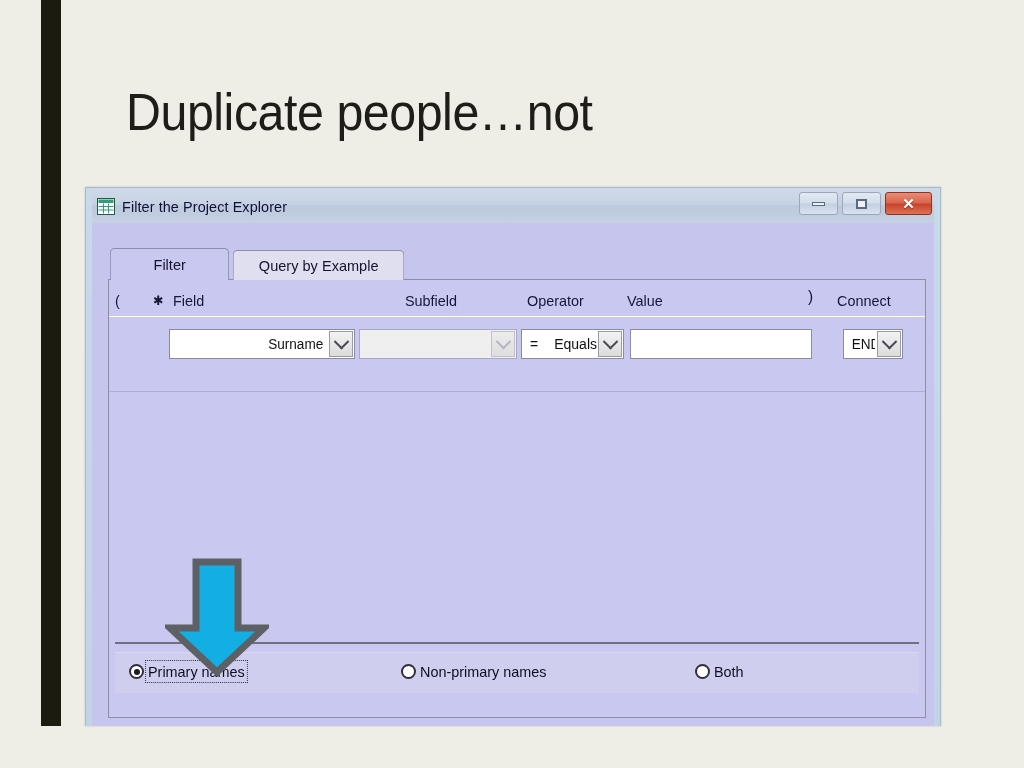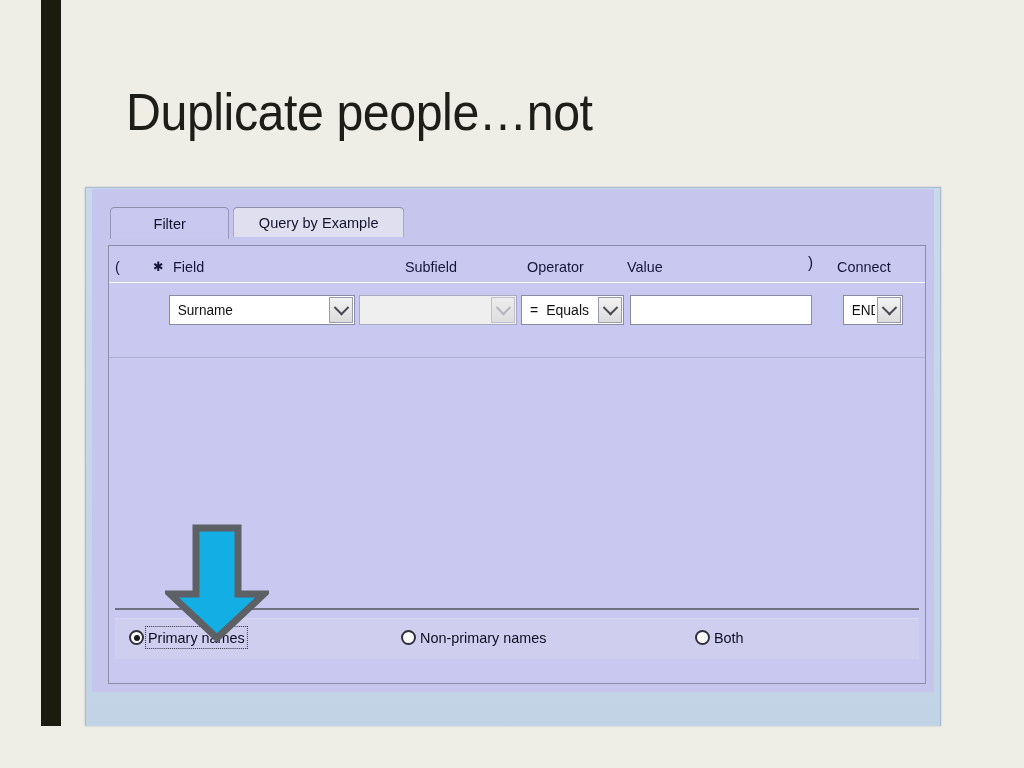--- a/index.html
+++ b/index.html
@@ -134,22 +134,23 @@
     height: 503px;
     background: #c6c5ee;
     box-sizing: border-box;
     padding: 0;
   }
 
   
   .tabstrip {
     position: absolute;
     left: 16px;
-    top: 18px;
-    display: flex;
+    top: 25px;
+    display: flex;
+    align-items: flex-end;
     z-index: 3;
   }
   .tab {
     height: 30px;
     padding: 0 26px;
     display: flex;
     align-items: center;
     justify-content: center;
     font-size: 15px;
     color: #141430;
@@ -211,20 +212,21 @@
   .h-close  { left: 699px; font-size: 16px; top: 8px !important; }
   .h-conn   { left: 728px; }
 
   
   .crit-grid {
     position: relative;
     height: 74px;
     border-top: 1px solid #ffffff;
     border-bottom: 1px solid #aeaed0;
     background: #c9c8f0;
+    text-align: right;
   }
   .fld {
     position: absolute;
     top: 12px;
     height: 30px;
     box-sizing: border-box;
     display: flex;
     align-items: center;
     background: #ffffff;
     border: 1px solid #8a8aa5;
@@ -378,20 +380,45 @@
 </head>
 <body>
 
 <div class="slide-bg"></div>
 <div class="left-bar"></div>
 
 <div class="slide-title">Duplicate people…not</div>
 
 <div class="dialog">
 
+  <div class="titlebar">
+    <span class="tb-icon">
+      <svg width="18" height="17" viewBox="0 0 18 17">
+        <rect x="0.5" y="0.5" width="17" height="16" fill="#ffffff" stroke="#1f5c45"></rect>
+        <rect x="1.5" y="1.5" width="15" height="3.5" fill="#2f9e77"></rect>
+        <line x1="1.5" y1="8.5" x2="16.5" y2="8.5" stroke="#2f9e77"></line>
+        <line x1="1.5" y1="12.0" x2="16.5" y2="12.0" stroke="#2f9e77"></line>
+        <line x1="6.5" y1="5.5" x2="6.5" y2="15.5" stroke="#2f9e77"></line>
+        <line x1="11.5" y1="5.5" x2="11.5" y2="15.5" stroke="#2f9e77"></line>
+      </svg>
+    </span>
+    <span class="titlebar-title">Filter the Project Explorer</span>
+
+    <div class="win-buttons">
+      <div class="win-btn">
+        <i class="glyph-min"></i>
+      </div>
+      <div class="win-btn">
+        <i class="glyph-max"></i>
+      </div>
+      <div class="win-btn close">
+        <span class="glyph-close">✕</span>
+      </div>
+    </div>
+  </div>
 
   <div class="client">
 
     <div class="tabstrip">
       <div class="tab active">
         <span>Filter</span>
       </div>
       <div class="tab inactive">
         <span>Query by Example</span>
       </div>

